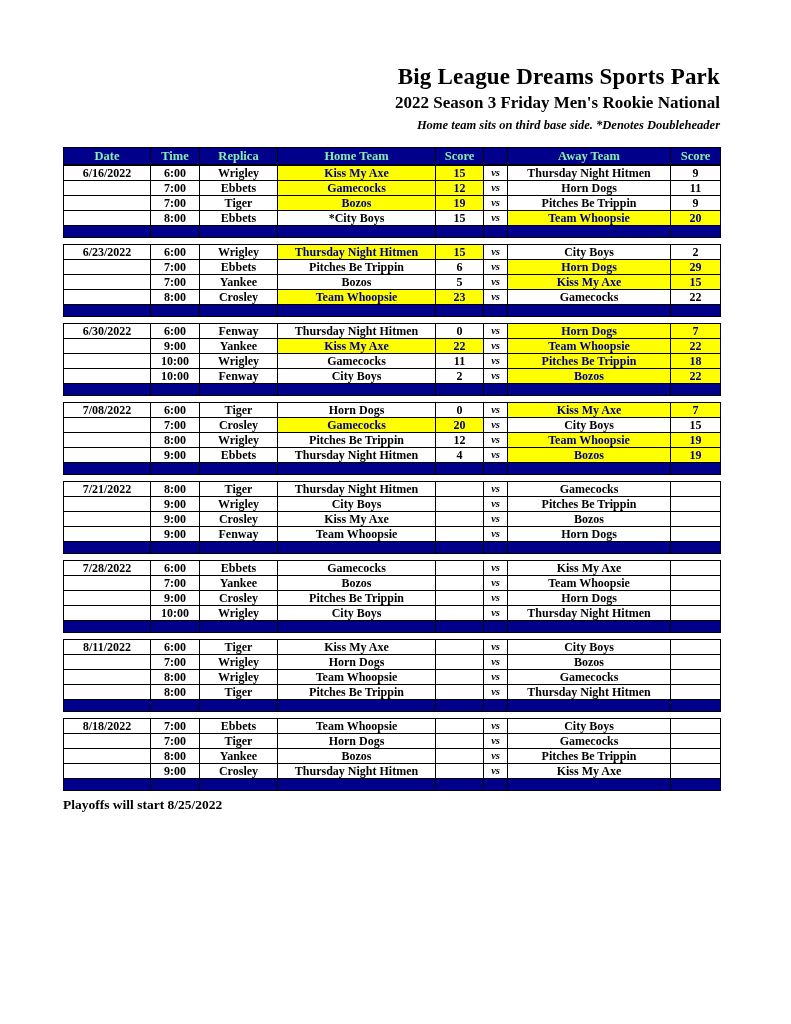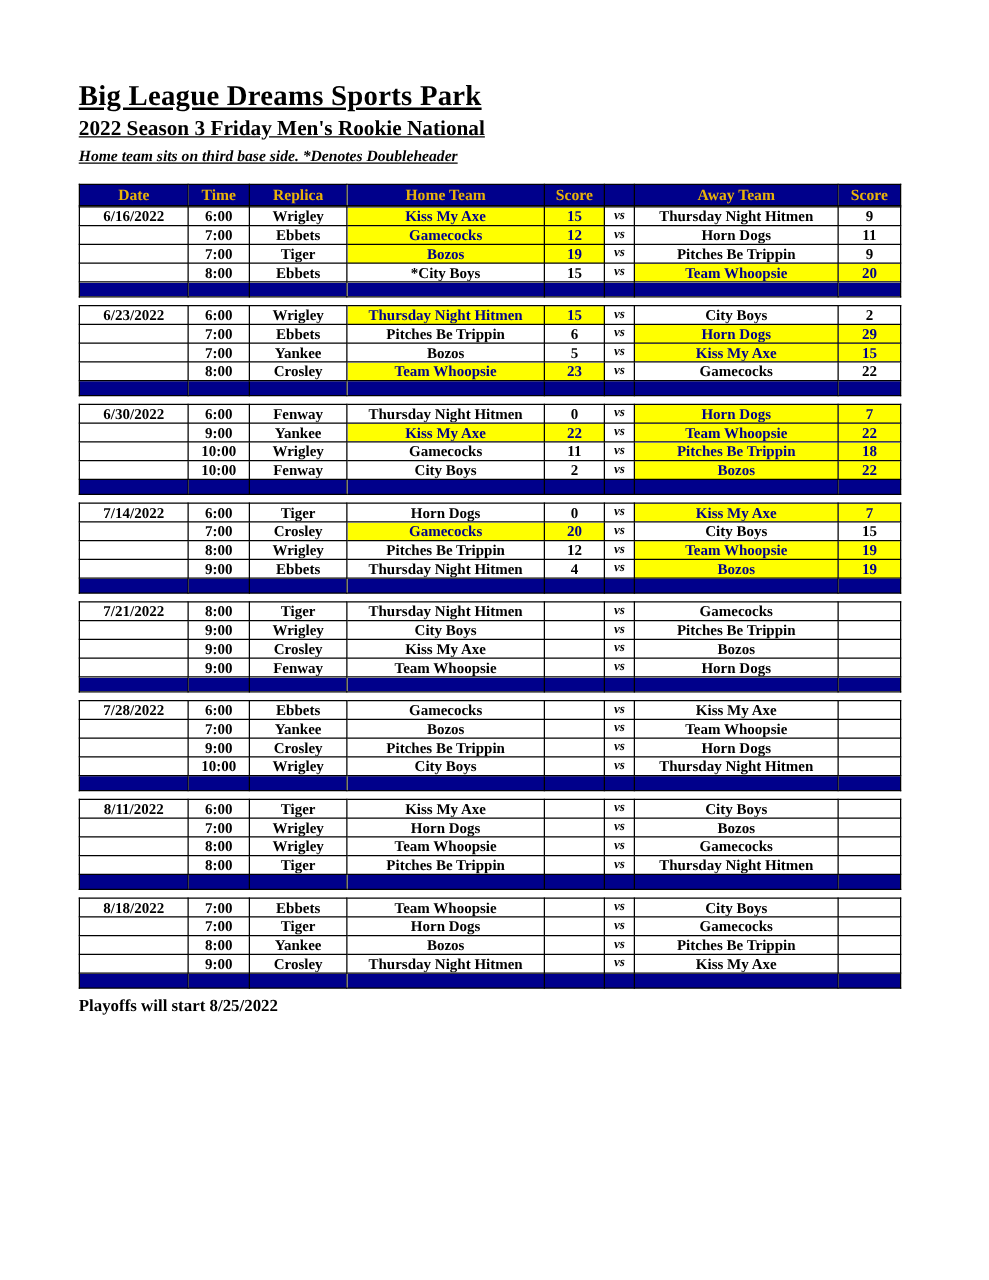--- a/index.html
+++ b/index.html
@@ -13,22 +13,21 @@
     width: 791px;
     height: 1024px;
     background: #ffffff;
     overflow: hidden;
   }
   .sheet {
     padding: 64px 0 0 63px;
   }
   .titles {
     width: 657px;
-    text-align: left;
-    text-decoration: underline;
+    text-align: right;
   }
   .title {
     font-size: 23px;
     font-weight: bold;
     color: #000000;
     letter-spacing: 0.2px;
   }
   .subtitle {
     font-size: 17px;
     font-weight: bold;
@@ -60,21 +59,21 @@
     padding: 0;
     height: 14px;
     line-height: 14px;
     white-space: nowrap;
     overflow: hidden;
     color: #000000;
     background: #ffffff;
   }
   th {
     background: #00008B;
-    color: #eab308;
+    color: #86efac;
     height: 16px;
     line-height: 16px;
     font-size: 12.5px;
     margin-top: 16px;
   }
   td.vs {
     font-style: italic;
     font-size: 10.5px;
   }
   td.win {
@@ -329,21 +328,21 @@
             <col style="width: 49px;">
             <col style="width: 78px;">
             <col style="width: 158px;">
             <col style="width: 48px;">
             <col style="width: 24px;">
             <col style="width: 163px;">
             <col style="width: 50px;">
           </colgroup>
           <tbody>
             <tr>
-              <td>7/14/2022</td>
+              <td>7/08/2022</td>
               <td>6:00</td>
               <td>Tiger</td>
               <td>Horn Dogs</td>
               <td>0</td>
               <td class="vs">vs</td>
               <td class="win">Kiss My Axe</td>
               <td class="win">7</td>
             </tr>
             <tr>
               <td></td>

